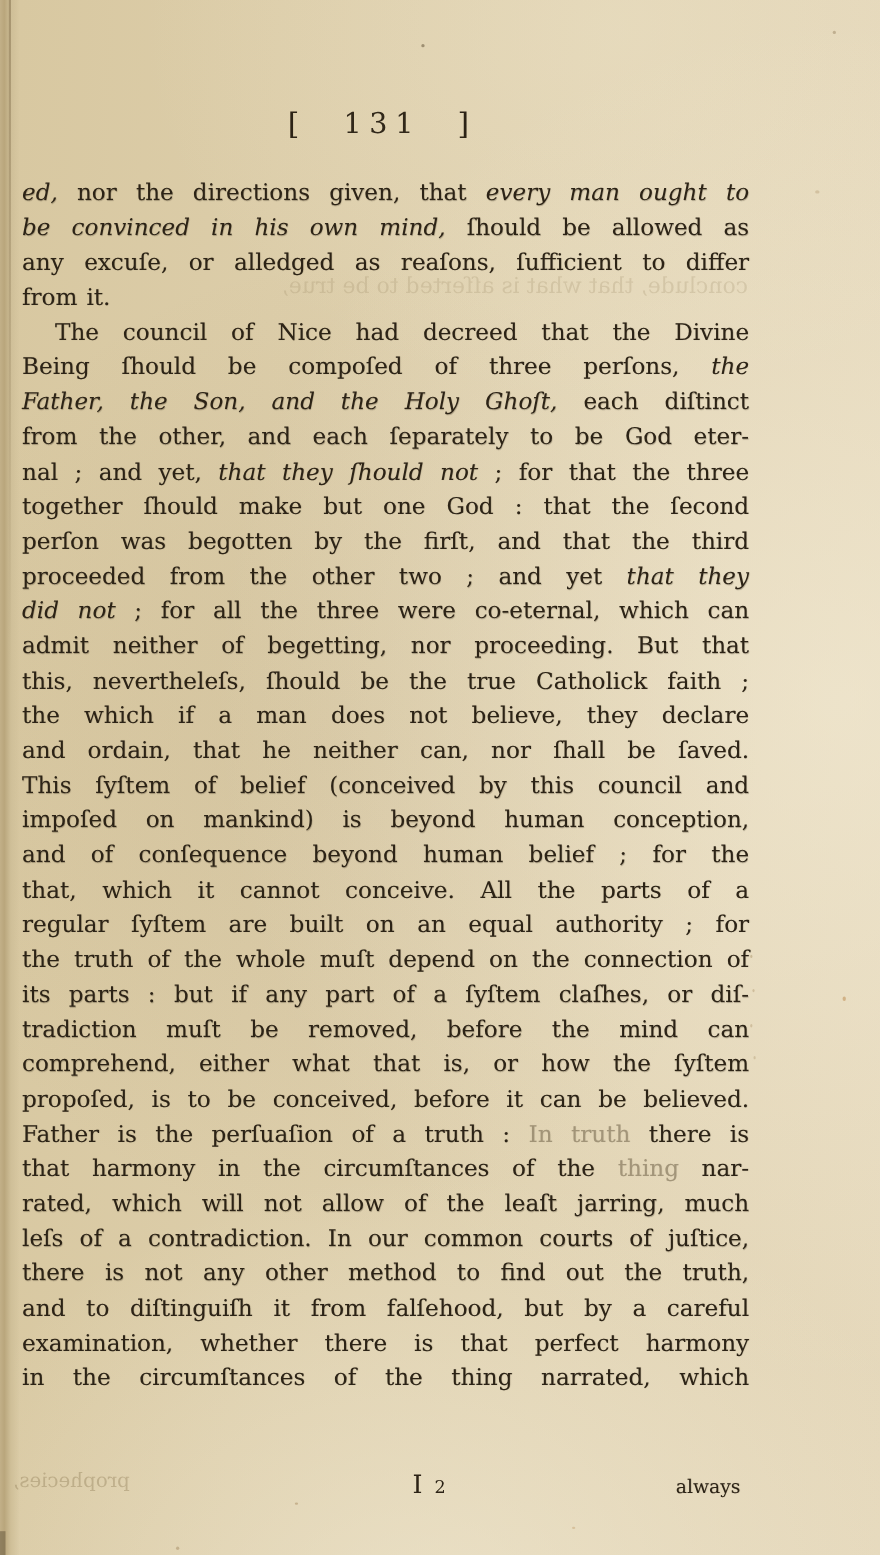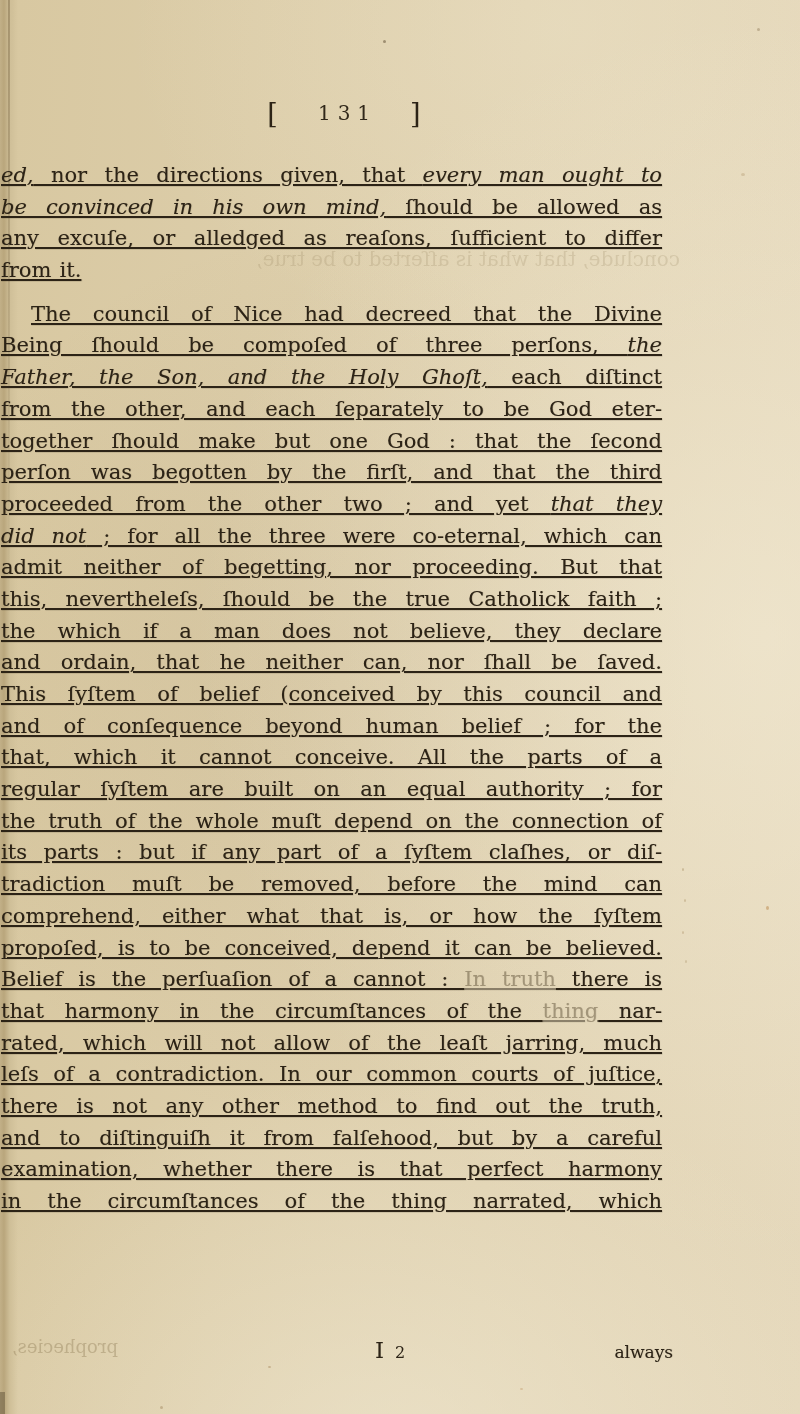--- a/index.html
+++ b/index.html
@@ -18,25 +18,25 @@
   .edge-left{position:absolute;left:0;top:0;bottom:0;width:18px;
     background:linear-gradient(90deg,#c2b088 0%,#b9a67c 22%,#cfbf98 55%,rgba(207,191,152,0) 100%);}
   .crease{position:absolute;left:8px;top:0;width:2px;height:620px;
     background:linear-gradient(180deg,rgba(120,100,66,0.45),rgba(120,100,66,0.12) 70%,rgba(120,100,66,0) 100%);}
   .edge-corner{position:absolute;left:0;top:1392px;width:5px;height:22px;background:rgba(96,82,56,0.5);}
 
   
   .folio{position:absolute;left:14px;top:96px;width:660px;height:34px;
     display:flex;justify-content:center;align-items:center;column-gap:33px;}
   .folio .bracket{font-size:27px;line-height:1;color:#2c2316;}
-  .folio .num{font-size:20px;letter-spacing:7px;text-indent:7px;line-height:1;
+  .folio .num{font-size:26px;letter-spacing:7px;text-indent:7px;line-height:1;
     font-variant-numeric:oldstyle-nums;color:#31281a;}
 
   
-  .textblock{position:absolute;left:1px;top:160px;width:661px;text-decoration:underline;}
+  .textblock{position:absolute;left:20px;top:160px;width:661px;}
   .tline{height:31.7px;line-height:31.7px;font-size:21px;
     text-align:justify;text-align-last:justify;white-space:nowrap;
     text-shadow:0.4px 0.4px 0.7px rgba(43,33,18,0.30);word-spacing:1.5px;}
   .tline.noj{text-align-last:left;}
   .it{font-style:italic;}
   .faint{opacity:0.48;color:#5c4e35;}
 
   
   .sigrow{position:absolute;left:14px;top:1334px;width:661px;height:32px;}
   .sig{position:absolute;left:361px;top:0;line-height:32px;}
@@ -64,42 +64,44 @@
     <span class="bracket">[</span>
     <span class="num">131</span>
     <span class="bracket">]</span>
   </div>
 
   <div class="textblock">
       <div class="tline"><span class="it">ed,</span><span> nor the directions given, that </span><span class="it">every man ought to</span></div>
       <div class="tline"><span class="it">be convinced in his own mind,</span><span> ſhould be allowed as</span></div>
       <div class="tline"><span>any excuſe, or alledged as reaſons, ſufficient to differ</span></div>
       <div class="tline noj"><span>from it.</span></div>
-      <div class="tline" style="padding-left: 30px; margin-top: 12px;"><span>The council of Nice had decreed that the Divine</span></div>
+      <div class="tline" style="padding-left: 30px;"><span>The council of Nice had decreed that the Divine</span></div>
       <div class="tline"><span>Being ſhould be compoſed of three perſons, </span><span class="it">the</span></div>
       <div class="tline"><span class="it">Father, the Son, and the Holy Ghoſt,</span><span> each diſtinct</span></div>
       <div class="tline"><span>from the other, and each ſeparately to be God eter-</span></div>
+      <div class="tline"><span>nal ; and yet, </span><span class="it">that they ſhould not</span><span> ; for that the three</span></div>
       <div class="tline"><span>together ſhould make but one God : that the ſecond</span></div>
       <div class="tline"><span>perſon was begotten by the firſt, and that the third</span></div>
       <div class="tline"><span>proceeded from the other two ; and yet </span><span class="it">that they</span></div>
       <div class="tline"><span class="it">did not</span><span> ; for all the three were co-eternal, which can</span></div>
       <div class="tline"><span>admit neither of begetting, nor proceeding. But that</span></div>
       <div class="tline"><span>this, nevertheleſs, ſhould be the true Catholick faith ;</span></div>
       <div class="tline"><span>the which if a man does not believe, they declare</span></div>
       <div class="tline"><span>and ordain, that he neither can, nor ſhall be ſaved.</span></div>
       <div class="tline"><span>This ſyſtem of belief (conceived by this council and</span></div>
+      <div class="tline"><span>impoſed on mankind) is beyond human conception,</span></div>
       <div class="tline"><span>and of conſequence beyond human belief ; for the</span></div>
       <div class="tline"><span>that, which it cannot conceive.  All the parts of a</span></div>
       <div class="tline"><span>regular ſyſtem are built on an equal authority ; for</span></div>
       <div class="tline"><span>the truth of the whole muſt depend on the connection of</span></div>
       <div class="tline"><span>its parts : but if any part of a ſyſtem claſhes, or diſ-</span></div>
       <div class="tline"><span>tradiction muſt be removed, before the mind can</span></div>
       <div class="tline"><span>comprehend, either what that is, or how the ſyſtem</span></div>
-      <div class="tline"><span>propoſed, is to be conceived, depend it can be believed.</span></div>
-      <div class="tline"><span>Belief is the perſuaſion of a cannot : </span><span class="faint">In truth</span><span> there is</span></div>
+      <div class="tline"><span>propoſed, is to be conceived, before it can be believed.</span></div>
+      <div class="tline"><span>Father is the perſuaſion of a truth : </span><span class="faint">In truth</span><span> there is</span></div>
       <div class="tline"><span>that harmony in the circumſtances of the </span><span class="faint">thing</span><span> nar-</span></div>
       <div class="tline"><span>rated, which will not allow of the leaſt jarring, much</span></div>
       <div class="tline"><span>leſs of a contradiction. In our common courts of juſtice,</span></div>
       <div class="tline"><span>there is not any other method to find out the truth,</span></div>
       <div class="tline"><span>and to diſtinguiſh it from falſehood, but by a careful</span></div>
       <div class="tline"><span>examination, whether there is that perfect harmony</span></div>
       <div class="tline"><span>in the circumſtances of the thing narrated, which</span></div>
     </div>
 
   <div class="sigrow">

